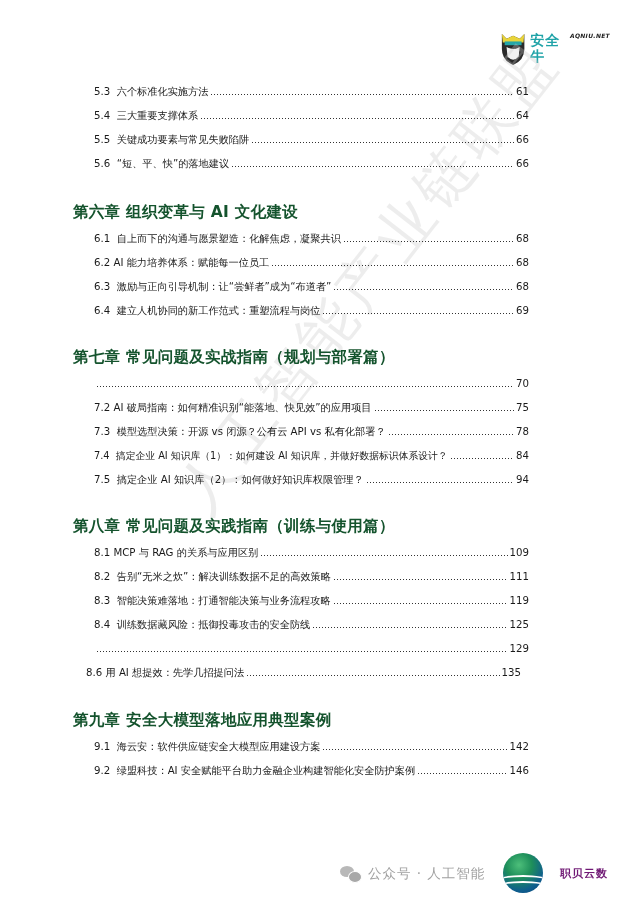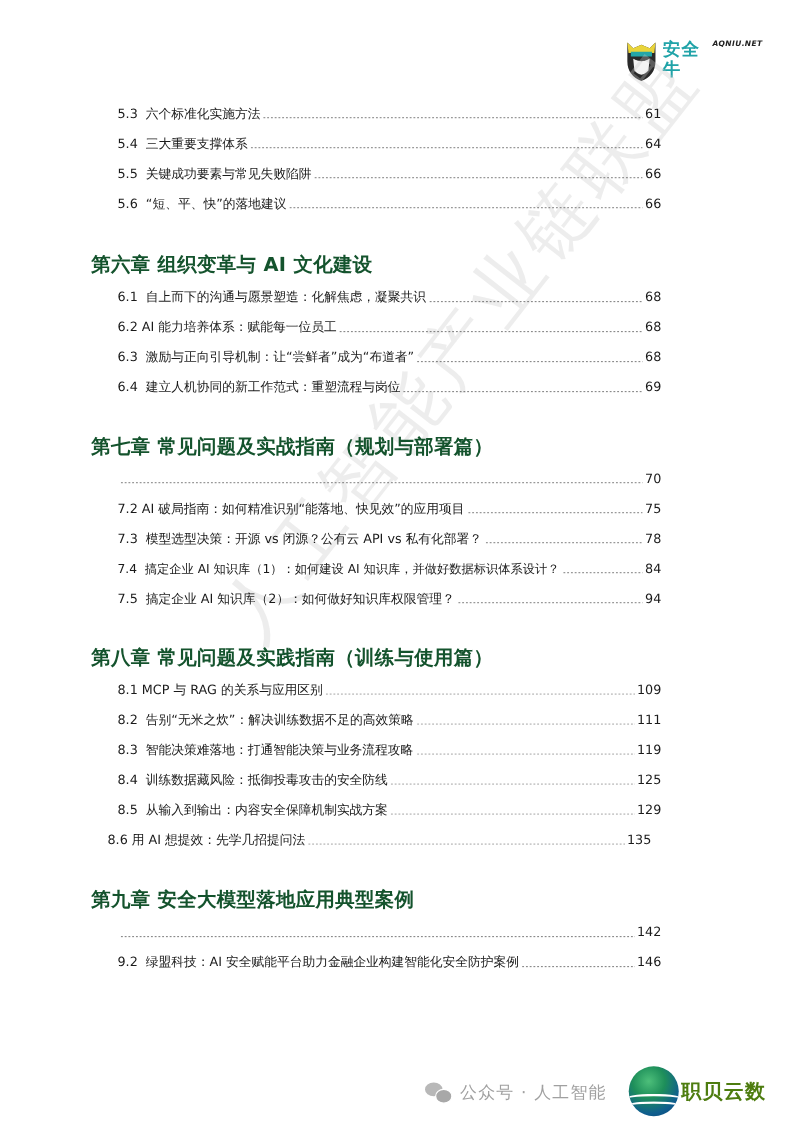--- a/index.html
+++ b/index.html
@@ -42,21 +42,21 @@
   .wechat-icon .b1 { position: absolute; left: 0; top: 0; width: 14px; height: 11px; border-radius: 50%; background: #b8b8b8; }
   .wechat-icon .b2 { position: absolute; left: 8px; top: 5px; width: 12px; height: 10px; border-radius: 50%; background: #a8a8a8; border: 1px solid #fff; }
   .footer-text { font-size: 13.5px; color: #a0a0a0; letter-spacing: 1px; }
   .brand { position: absolute; left: 503px; top: 853px; display: flex; align-items: center; }
   .brand-globe { width: 40px; height: 40px; border-radius: 50%;
     background: radial-gradient(circle at 40% 30%, #4dbf7a 0%, #1e8f5a 35%, #0f5e8e 70%, #0b3f73 100%);
     position: relative; overflow: hidden; }
   .brand-globe .wave1, .brand-globe .wave2 { position: absolute; left: -4px; width: 48px; height: 8px; border-top: 2px solid #fff; border-radius: 50%; }
   .brand-globe .wave1 { top: 22px; }
   .brand-globe .wave2 { top: 28px; }
-  .brand-text { margin-left: 2px; font-size: 16px; font-weight: bold; color: #4d7c0f; letter-spacing: 1px; }
+  .brand-text { margin-left: 17px; font-size: 11px; font-weight: bold; color: #701a75; letter-spacing: 1px; }
 </style>
 </head>
 <body>
 
 <div class="logo">
   <svg class="logo-shield" viewBox="0 0 28 38">
     <path d="M2 4 L7 9 L14 6 L21 9 L26 4 L26 20 Q26 32 14 37 Q2 32 2 20 Z" fill="#2a2a2a"></path>
     <path d="M2 4 L7 9 L14 6 L21 9 L26 4 L25 13 L3 13 Z" fill="#e9d43a"></path>
     <path d="M5 12 L23 12 L23 16 L5 16 Z" fill="#24a6a8"></path>
     <path d="M7 18 Q14 22 21 18 L20 28 Q14 35 8 28 Z" fill="#f2f2f2"></path>
@@ -157,32 +157,32 @@
     <span class="label"><span>8.3</span>&nbsp;&nbsp;<span>智能决策难落地：打通智能决策与业务流程攻略</span></span>
     <span class="leader"></span>
     <span class="page">119</span>
   </div>
   <div class="entry" style="left:94px; width:435px; top:615px;justify-content:space-between;">
     <span class="label"><span>8.4</span>&nbsp;&nbsp;<span>训练数据藏风险：抵御投毒攻击的安全防线</span></span>
     <span class="leader"></span>
     <span class="page">125</span>
   </div>
   <div class="entry" style="left:94px; width:435px; top:639px;">
-    <span class="label"><span>8.5</span>&nbsp;&nbsp;<span>从输入到输出：内容安全保障机制实战方案</span></span>
     <span class="leader"></span>
     <span class="page">129</span>
   </div>
   <div class="entry" style="left:86px; width:435px; top:663px;">
     <span class="label"><span>8.6</span>&nbsp;<span>用 AI 想提效：先学几招提问法</span></span>
     <span class="leader"></span>
     <span class="page">135</span>
   </div>
 
   <div class="chapter" style="top:710px;">第九章  安全大模型落地应用典型案例</div>
   <div class="entry" style="left:94px; width:435px; top:737px;">
+    <span class="label"><span>9.1</span>&nbsp;&nbsp;<span>海云安：软件供应链安全大模型应用建设方案</span></span>
     <span class="leader"></span>
     <span class="page">142</span>
   </div>
   <div class="entry" style="left:94px; width:435px; top:761px;">
     <span class="label"><span>9.2</span>&nbsp;&nbsp;<span>绿盟科技：AI 安全赋能平台助力金融企业构建智能化安全防护案例</span></span>
     <span class="leader"></span>
     <span class="page">146</span>
   </div>
 </div>
 

